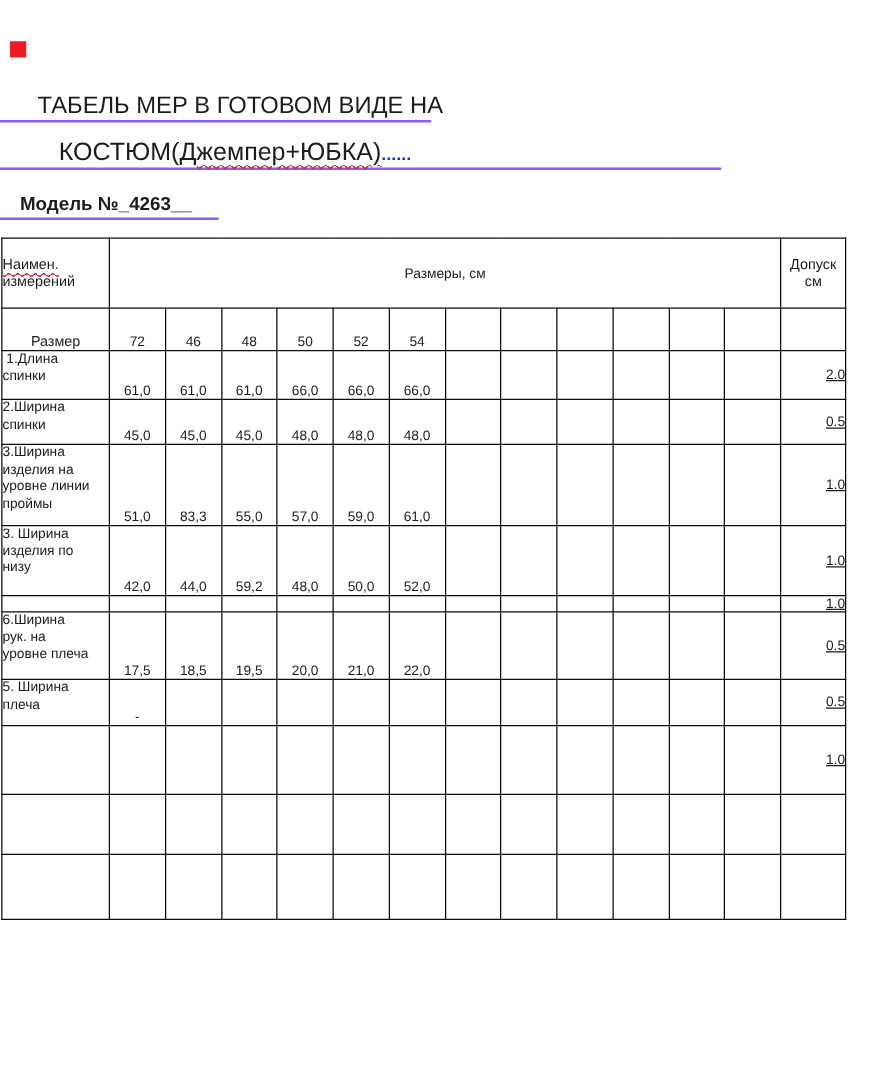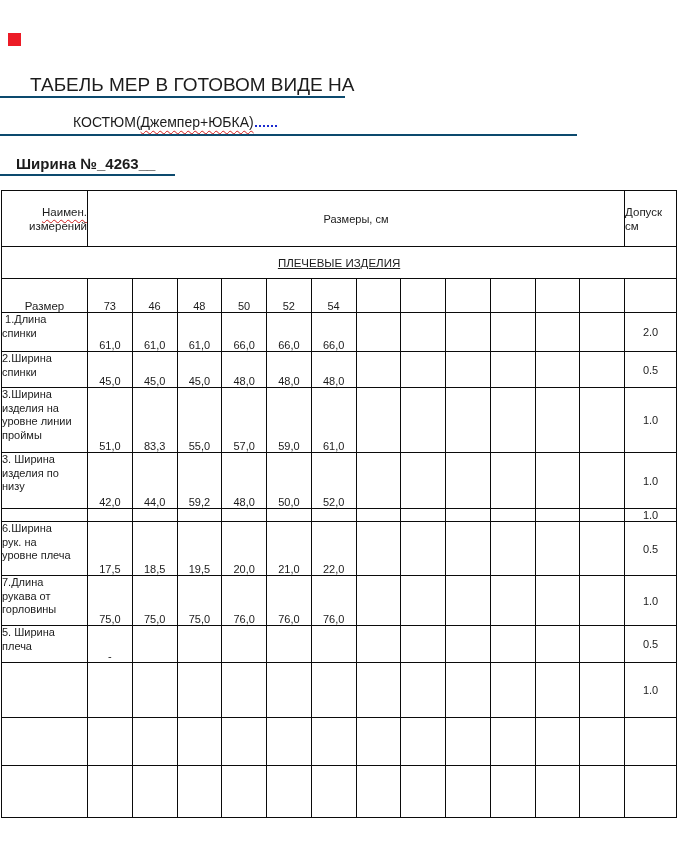--- a/index.html
+++ b/index.html
@@ -1,62 +1,62 @@
 <!DOCTYPE html>
 <html><head>
 <meta charset="utf-8">
 <style>
   html,body{margin:0;padding:0;}
   body{
     width:695px;height:865px;background:#ffffff;position:relative;
     font-family:"Liberation Sans", sans-serif;color:#1c1c1c;overflow:hidden;
   }
   .red-marker{position:absolute;left:8px;top:33px;width:13px;height:13px;background:#ec1b26;}
-  .title-line{position:absolute;left:0;box-sizing:border-box;border-bottom:2px solid #0c4a6e;white-space:nowrap;}
+  .title-line{position:absolute;left:0;box-sizing:border-box;border-bottom:2px solid #8b5cf6;white-space:nowrap;}
   .title1{top:73px;width:345px;padding-left:30px;font-size:19px;line-height:23px;height:25px;}
-  .title2{top:111px;width:577px;padding-left:73px;font-size:14px;line-height:23px;height:25px;}
+  .title2{top:111px;width:577px;padding-left:47px;font-size:20px;line-height:23px;height:25px;}
   .title3{top:154px;width:175px;padding-left:16px;font-size:15px;line-height:20px;height:22px;font-weight:bold;}
   .wavy-red{
     text-decoration:underline;text-decoration-style:wavy;
     text-decoration-color:#d11c1c;text-decoration-thickness:1px;text-underline-offset:3px;
   }
   .blue-dots{display:inline-block;width:22px;height:14px;border-bottom:2px dotted #1b2bd0;margin-left:1px;}
   table.meas{
     position:absolute;left:1px;top:190px;width:676px;
     border-collapse:collapse;table-layout:fixed;
   }
   table.meas td, table.meas th{
     border:1px solid #0b0b0b;padding:0;font-weight:normal;overflow:hidden;
   }
   .h-name{vertical-align:middle;text-align:left;padding-left:4px;font-size:11.5px;line-height:14px;}
-  .h-name span{display:block;text-align:right;}
+  .h-name span{display:block;}
   .h-sizes{vertical-align:middle;text-align:center;font-size:11px;}
-  .h-tol{vertical-align:middle;text-align:left;padding-left:5px;font-size:11.5px;line-height:14px;margin-left:28px;}
+  .h-tol{vertical-align:middle;text-align:center;padding-left:5px;font-size:11.5px;line-height:14px;margin-left:28px;}
   .h-tol span{display:block;}
   .section-cell{vertical-align:middle;text-align:center;font-size:11.5px;font-weight:bold;}
   .section-cell span{text-decoration:underline;}
   .size-label{vertical-align:bottom;text-align:center;font-weight:bold;font-size:11.5px;padding-bottom:5px;}
   .size-head{vertical-align:bottom;text-align:center;font-size:11px;padding-bottom:4px;}
   .name{
     vertical-align:top;text-align:left;padding:2px 2px 2px 4px;
     font-size:11px;line-height:13.5px;white-space:pre-line;
   }
   .val{vertical-align:bottom;text-align:center;font-size:11px;padding-bottom:4px;}
-  .tol{vertical-align:middle;text-align:center;font-size:11px;line-height:12px;}
+  .tol{vertical-align:middle;text-align:right;font-size:11px;line-height:12px;text-decoration:underline;}
 </style>
 </head>
 <body>
 
 <div class="red-marker"></div>
 
 <div class="title-line title1"><span>ТАБЕЛЬ МЕР В ГОТОВОМ ВИДЕ НА</span></div>
 
 <div class="title-line title2"><span>КОСТЮМ(</span><span class="wavy-red">Джемпер+ЮБКА)</span><span class="blue-dots"></span></div>
 
-<div class="title-line title3"><span>Ширина №_4263__</span></div>
+<div class="title-line title3"><span>Модель №_4263__</span></div>
 
 <table class="meas">
   <colgroup>
     <col style="width:86px">
     <col style="width:44.75px">
       <col style="width:44.75px">
       <col style="width:44.75px">
       <col style="width:44.75px">
       <col style="width:44.75px">
       <col style="width:44.75px">
@@ -73,26 +73,23 @@
     <th class="h-name">
           <span class="wavy-red">Наимен.</span>
           <span>измерений</span>
         </th>
     <th class="h-sizes" colspan="12">Размеры, см</th>
     <th class="h-tol">
           <span>Допуск</span>
           <span>см</span>
         </th>
   </tr>
-  <tr style="height:32px">
-    <td class="section-cell" colspan="14"><span>ПЛЕЧЕВЫЕ ИЗДЕЛИЯ</span></td>
-  </tr>
   <tr style="height:34px">
     <td class="size-label">Размер</td>
-    <td class="size-head">73</td>
+    <td class="size-head">72</td>
     <td class="size-head">46</td>
     <td class="size-head">48</td>
     <td class="size-head">50</td>
     <td class="size-head">52</td>
     <td class="size-head">54</td>
     <td class="size-head"></td>
     <td class="size-head"></td>
     <td class="size-head"></td>
     <td class="size-head"></td>
     <td class="size-head"></td>
@@ -197,38 +194,20 @@
     <td class="val">21,0</td>
     <td class="val">22,0</td>
     <td class="val"></td>
     <td class="val"></td>
     <td class="val"></td>
     <td class="val"></td>
     <td class="val"></td>
     <td class="val"></td>
     <td class="tol">0.5</td>
   </tr>
-  <tr style="height:50px">
-    <td class="name">7.Длина
-рукава от
-горловины</td>
-    <td class="val">75,0</td>
-    <td class="val">75,0</td>
-    <td class="val">75,0</td>
-    <td class="val">76,0</td>
-    <td class="val">76,0</td>
-    <td class="val">76,0</td>
-    <td class="val"></td>
-    <td class="val"></td>
-    <td class="val"></td>
-    <td class="val"></td>
-    <td class="val"></td>
-    <td class="val"></td>
-    <td class="tol">1.0</td>
-  </tr>
   <tr style="height:37px">
     <td class="name">5. Ширина
 плеча</td>
     <td class="val">-</td>
     <td class="val"></td>
     <td class="val"></td>
     <td class="val"></td>
     <td class="val"></td>
     <td class="val"></td>
     <td class="val"></td>

